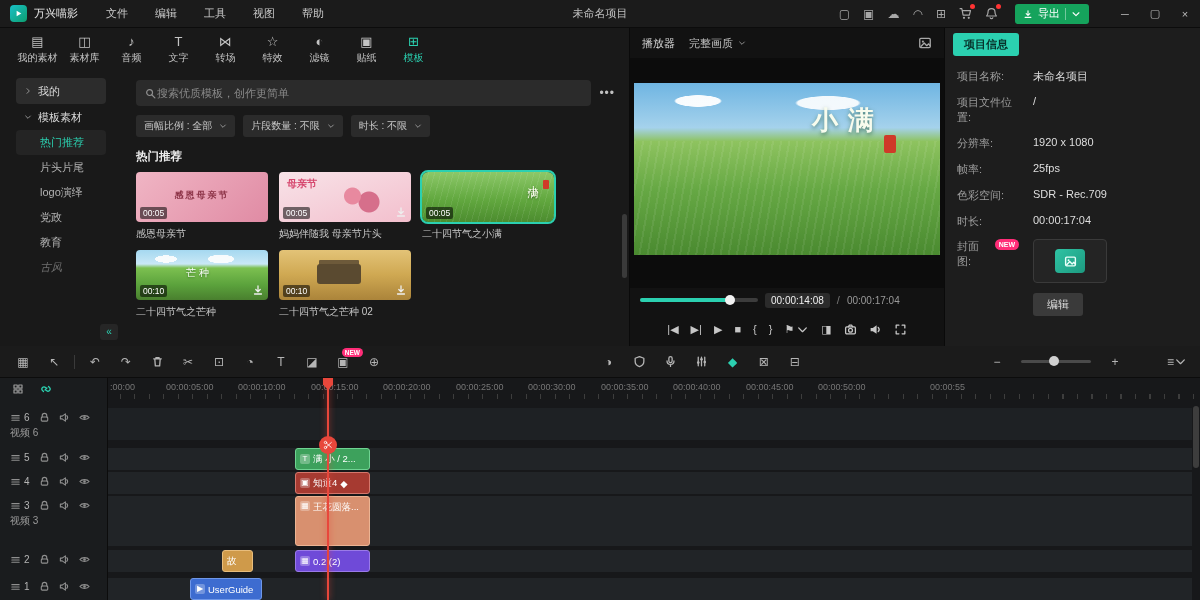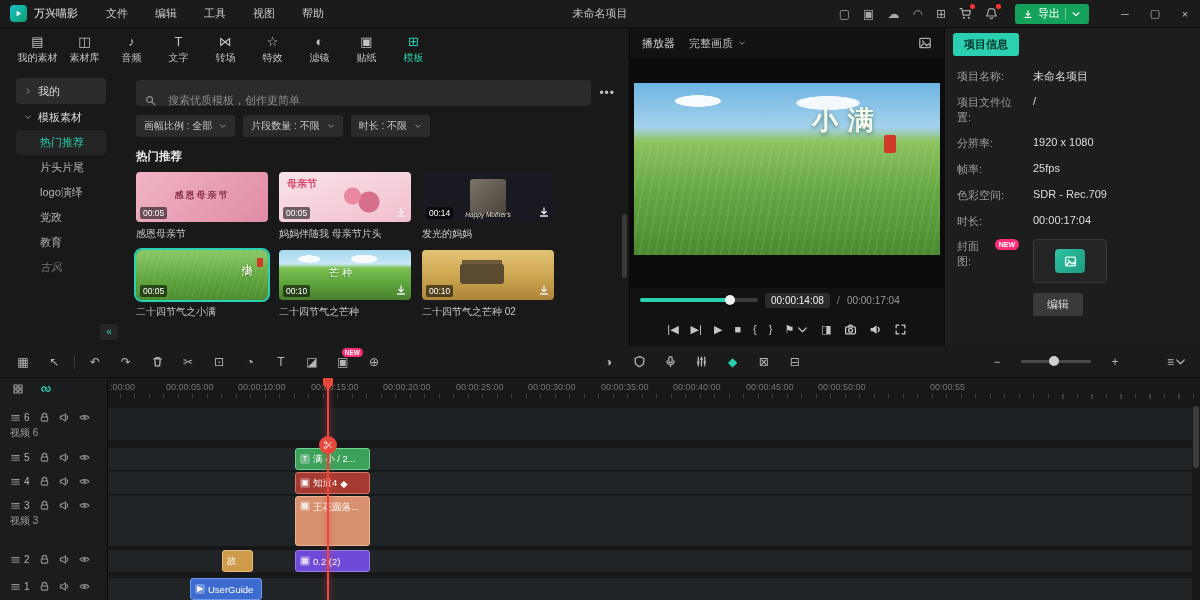--- a/index.html
+++ b/index.html
@@ -34,21 +34,21 @@
 .media-nav{width:122px;padding:6px 16px;position:relative;}
 .nav-group{height:26px;display:flex;align-items:center;gap:6px;padding:0 8px;color:#dcdcdc;}
 .nav-group.pill{background:#2c2c2c;border-radius:4px;}
 .cv{width:8px;height:8px;stroke:#9a9a9a;fill:none;stroke-width:1.4;flex:none;}
 .nav-item{height:25px;display:flex;align-items:center;padding-left:24px;color:#b4b4b4;border-radius:4px;}
 .nav-item.active{color:var(--teal);background:#242424;}
 .nav-item.dim{color:#6e6e6e;font-style:italic;}
 .collapse-btn{position:absolute;bottom:6px;right:4px;width:18px;height:16px;background:#262626;border:none;border-radius:3px;color:var(--teal);font-size:10px;line-height:14px;}
 .browser{flex:1;padding:8px 14px 0 14px;position:relative;}
 .search-row{display:flex;align-items:center;gap:8px;}
-.search-box{flex:1;height:26px;background:#2b2b2b;border-radius:4px;display:flex;align-items:flex-end;padding:0 9px;gap:12px;}
+.search-box{flex:1;height:26px;background:#2b2b2b;border-radius:4px;display:flex;align-items:center;padding:0 9px;gap:1px;}
 .search-box svg{width:11px;height:11px;stroke:#8f8f8f;fill:none;stroke-width:1.3;flex:none;}
 .search-box input{flex:1;background:transparent;border:none;outline:none;color:#ddd;font-size:11px;}
 .search-box input::placeholder{color:#8a8a8a;}
 .more-btn{background:none;border:none;color:#c0c0c0;font-size:12px;letter-spacing:1px;}
 .filter-row{display:flex;gap:8px;margin-top:9px;}
 .chip{height:22px;display:flex;align-items:center;gap:7px;background:#2b2b2b;border:none;border-radius:3px;padding:0 8px;color:#c6c6c6;font-size:10px;}
 .section-title{margin-top:12px;font-weight:bold;font-size:11.5px;color:#ededed;}
 .grid{margin-top:8px;display:grid;grid-template-columns:repeat(3,132px);column-gap:11px;row-gap:9px;}
 .thumb{width:132px;height:50px;border-radius:4px;position:relative;overflow:hidden;}
 .thumb.selected{outline:2px solid var(--teal);border-radius:6px;}
@@ -320,30 +320,20 @@
           </div>
           <div>
             <div class="thumb t2">
               <span class="art-text">母亲节</span>
               <span class="duration">00:05</span>
               <button class="dl"><svg viewBox="0 0 12 12">
                       <path d="M6 2v5.5M3.8 5.5 6 7.7l2.2-2.2M2.5 10h7"></path>
                     </svg></button>
             </div>
             <div class="thumb-title">妈妈伴随我 母亲节片头</div>
-          </div>
-          <div>
-            <div class="thumb t3">
-              <span class="art-text">Happy Mother's</span>
-              <span class="duration">00:14</span>
-              <button class="dl"><svg viewBox="0 0 12 12">
-                      <path d="M6 2v5.5M3.8 5.5 6 7.7l2.2-2.2M2.5 10h7"></path>
-                    </svg></button>
-            </div>
-            <div class="thumb-title">发光的妈妈</div>
           </div>
           <div>
             <div class="thumb field-art t4 selected">
               <span class="art-text">小满</span>
               <span class="duration">00:05</span>
             </div>
             <div class="thumb-title">二十四节气之小满</div>
           </div>
           <div>
             <div class="thumb t5">

